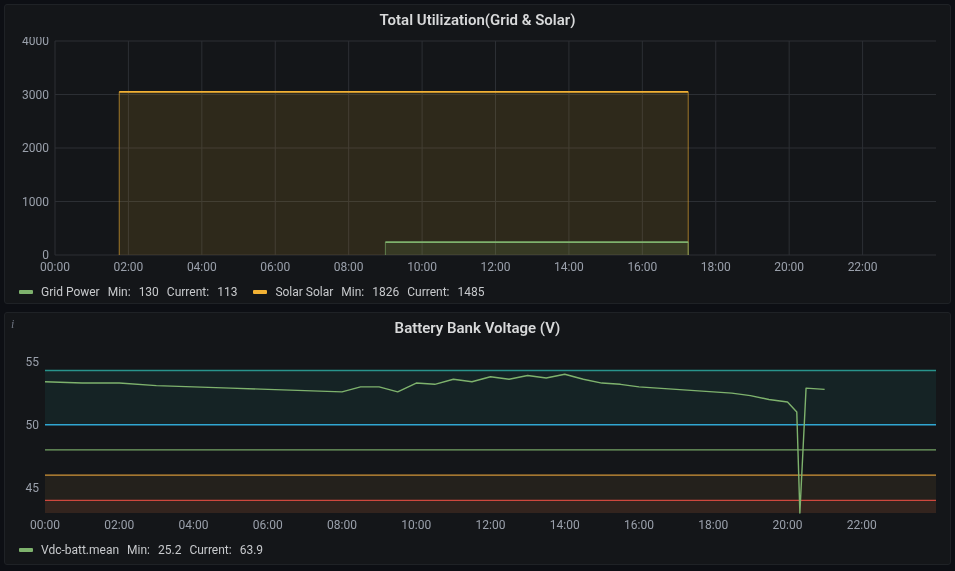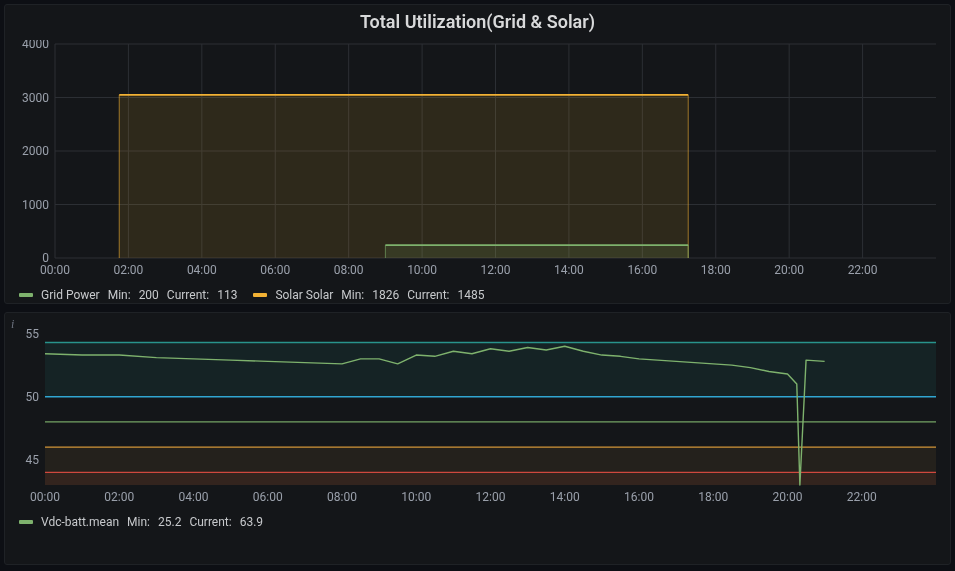--- a/index.html
+++ b/index.html
@@ -16,21 +16,21 @@
   .panel {
     background: #141619;
     border: 1px solid #1f2226;
     border-radius: 3px;
     margin-bottom: 8px;
     position: relative;
   }
   .panel-title {
     text-align: center;
     font-weight: 600;
-    font-size: 18px;
+    font-size: 15px;
     color: #d8d9da;
     padding: 6px 0 4px;
   }
   .info-icon {
     position: absolute;
     top: 4px;
     left: 6px;
     font-style: italic;
     font-family: Georgia, serif;
     color: #6e7481;
@@ -110,37 +110,38 @@
         <path d="M 370.375 205.16 L 673.21875 205.16" stroke="#7eb26d" stroke-width="1.6" fill="none"></path>
         <line x1="370.375" y1="218" x2="370.375" y2="205.16" stroke="#7eb26d" stroke-width="1" stroke-opacity="0.6"></line>
         <line x1="673.21875" y1="218" x2="673.21875" y2="205.16" stroke="#7eb26d" stroke-width="1" stroke-opacity="0.6"></line>
       </svg>
   </div>
   <div class="legend">
     <div class="legend-group">
       <span class="legend-swatch" style="background:#7eb26d"></span>
       <span>Grid Power</span>
       <span>Min:</span>
-      <span>200</span>
+      <span>130</span>
       <span>Current:</span>
       <span>113</span>
     </div>
     <div class="legend-group">
       <span class="legend-swatch" style="background:#f2b134"></span>
       <span>Solar Solar</span>
       <span>Min:</span>
       <span>1826</span>
       <span>Current:</span>
       <span>1485</span>
     </div>
   </div>
 </div>
 
 <div class="panel" style="height:253px;">
   <span class="info-icon">i</span>
+  <div class="panel-title">Battery Bank Voltage (V)</div>
   <div class="chart-area">
     <svg id="svg2" width="927" height="190">
         <rect x="30" y="25.44615384615389" width="891" height="54.2461538461538" fill="#2aa198" fill-opacity="0.10"></rect>
         <rect x="30" y="130.15384615384616" width="891" height="37.84615384615384" fill="#e5a23c" fill-opacity="0.08"></rect>
         <rect x="30" y="155.3846153846154" width="891" height="12.615384615384613" fill="#e24d42" fill-opacity="0.08"></rect>
         <line x1="30" x2="921" y1="25.44615384615389" y2="25.44615384615389" stroke="#2aa198" stroke-width="1.4" stroke-opacity="0.9"></line>
         <line x1="30" x2="921" y1="79.6923076923077" y2="79.6923076923077" stroke="#33b5e5" stroke-width="1.4" stroke-opacity="0.9"></line>
         <line x1="30" x2="921" y1="104.92307692307692" y2="104.92307692307692" stroke="#7eb26d" stroke-width="1.4" stroke-opacity="0.9"></line>
         <line x1="30" x2="921" y1="130.15384615384616" y2="130.15384615384616" stroke="#e5a23c" stroke-width="1.4" stroke-opacity="0.9"></line>
         <line x1="30" x2="921" y1="155.3846153846154" y2="155.3846153846154" stroke="#e24d42" stroke-width="1.4" stroke-opacity="0.9"></line>

